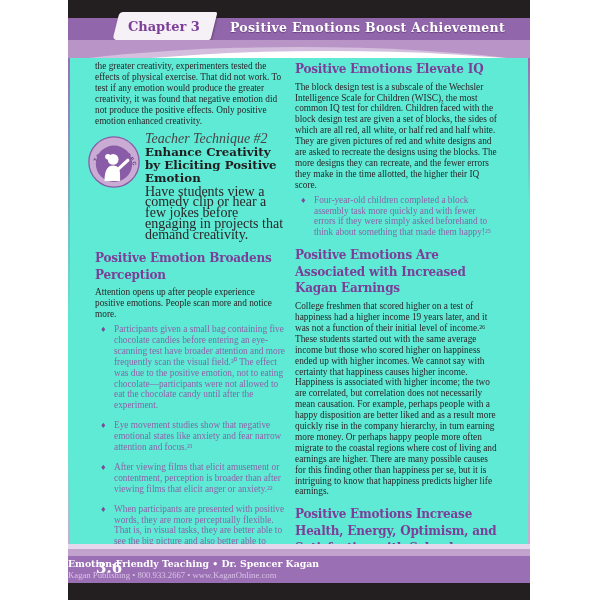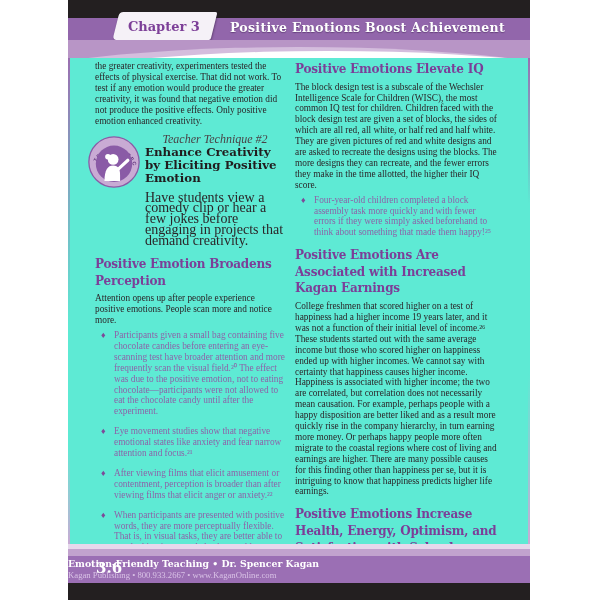--- a/index.html
+++ b/index.html
@@ -47,23 +47,23 @@
   ul.diamond-list { list-style:none; margin:4px 0 0 6px; }
   ul.diamond-list li { position:relative; padding-left:13px; margin-bottom:9px;
                        font-size:9.3px; line-height:10.9px; color:#8d62a8; }
   .diamond { position:absolute; left:0; top:0; font-size:9px; color:#7d4a99; }
 
   
   .technique { position:relative; margin:8px 0 6px 0; min-height:56px; }
   .tech-icon-abs { position:absolute; left:-7px; top:2px; width:52px; height:52px; }
   .tech-icon-float { float:left; width:52px; height:52px; margin:0 6px 2px -7px; }
   .tech-text-indent { margin-left:50px; }
-  .tech-label { font-style:italic; font-size:12px; line-height:10.5px; color:#4a4246;text-align:center; }
+  .tech-label { font-style:italic; font-size:14px; line-height:10.5px; color:#4a4246; }
   .tech-title { font-family:"DejaVu Serif", serif; font-weight:bold; font-size:11.8px;
-                line-height:13.2px; color:#211c1e; margin:1px 0 7px 0; }
+                line-height:13.2px; color:#211c1e; margin:1px 0 1px 0; }
   .tech-body { font-size:14px; line-height:10.9px; color:#2b2528; }
 
   
   .footer-lightband { position:absolute; bottom:44px; left:0; right:0; height:12px;
                       background:linear-gradient(180deg,#e6d8ec 0%, #e6d8ec 45%, #c2a3ce 45%, #c2a3ce 100%); }
   .footer-bar { position:absolute; bottom:17px; left:0; right:0; height:27px; background:#9b6fb4; }
   .page-number { position:absolute; left:28px; top:3px; font-family:"DejaVu Serif", serif;
                  font-weight:bold; font-size:15px; color:#ffffff; }
   .footer-center { position:absolute; left:0; right:0; top:2px; text-align:left; }
   .footer-line1 { font-family:"DejaVu Serif", serif; font-weight:bold; font-size:9.3px;

